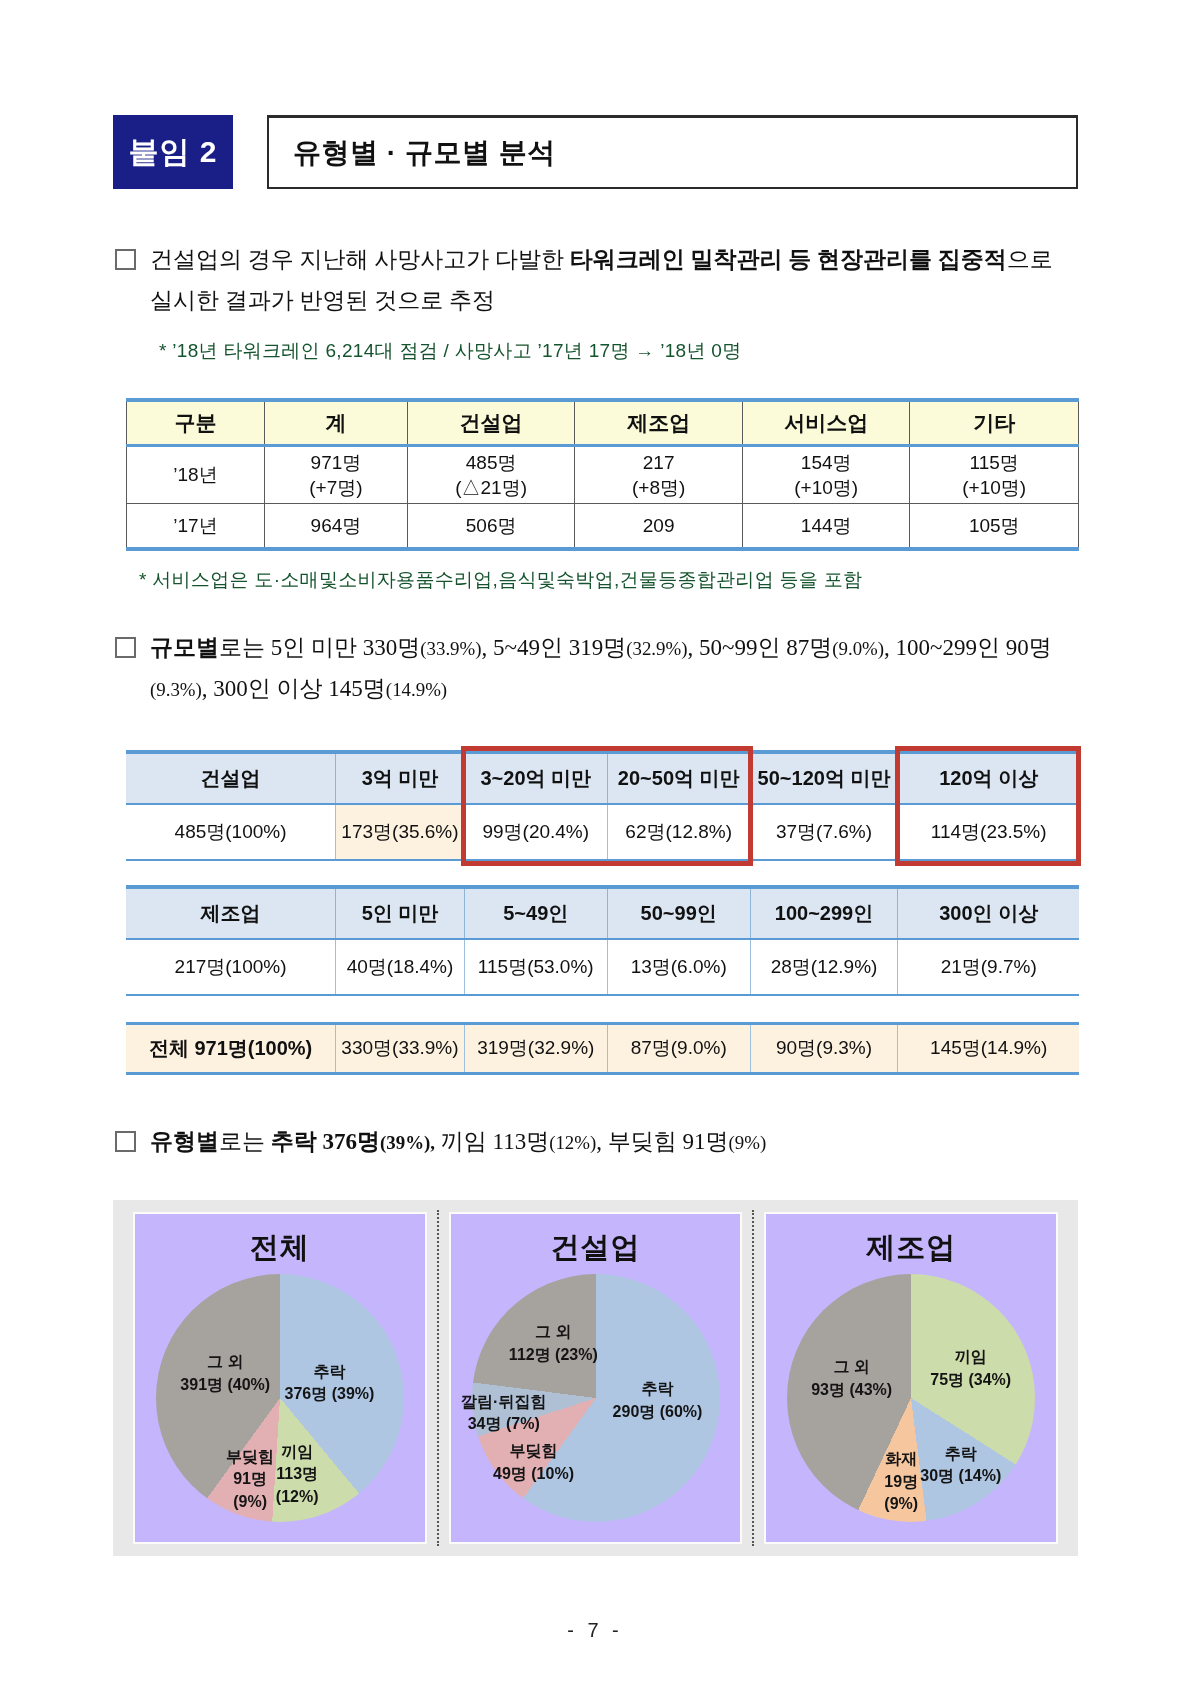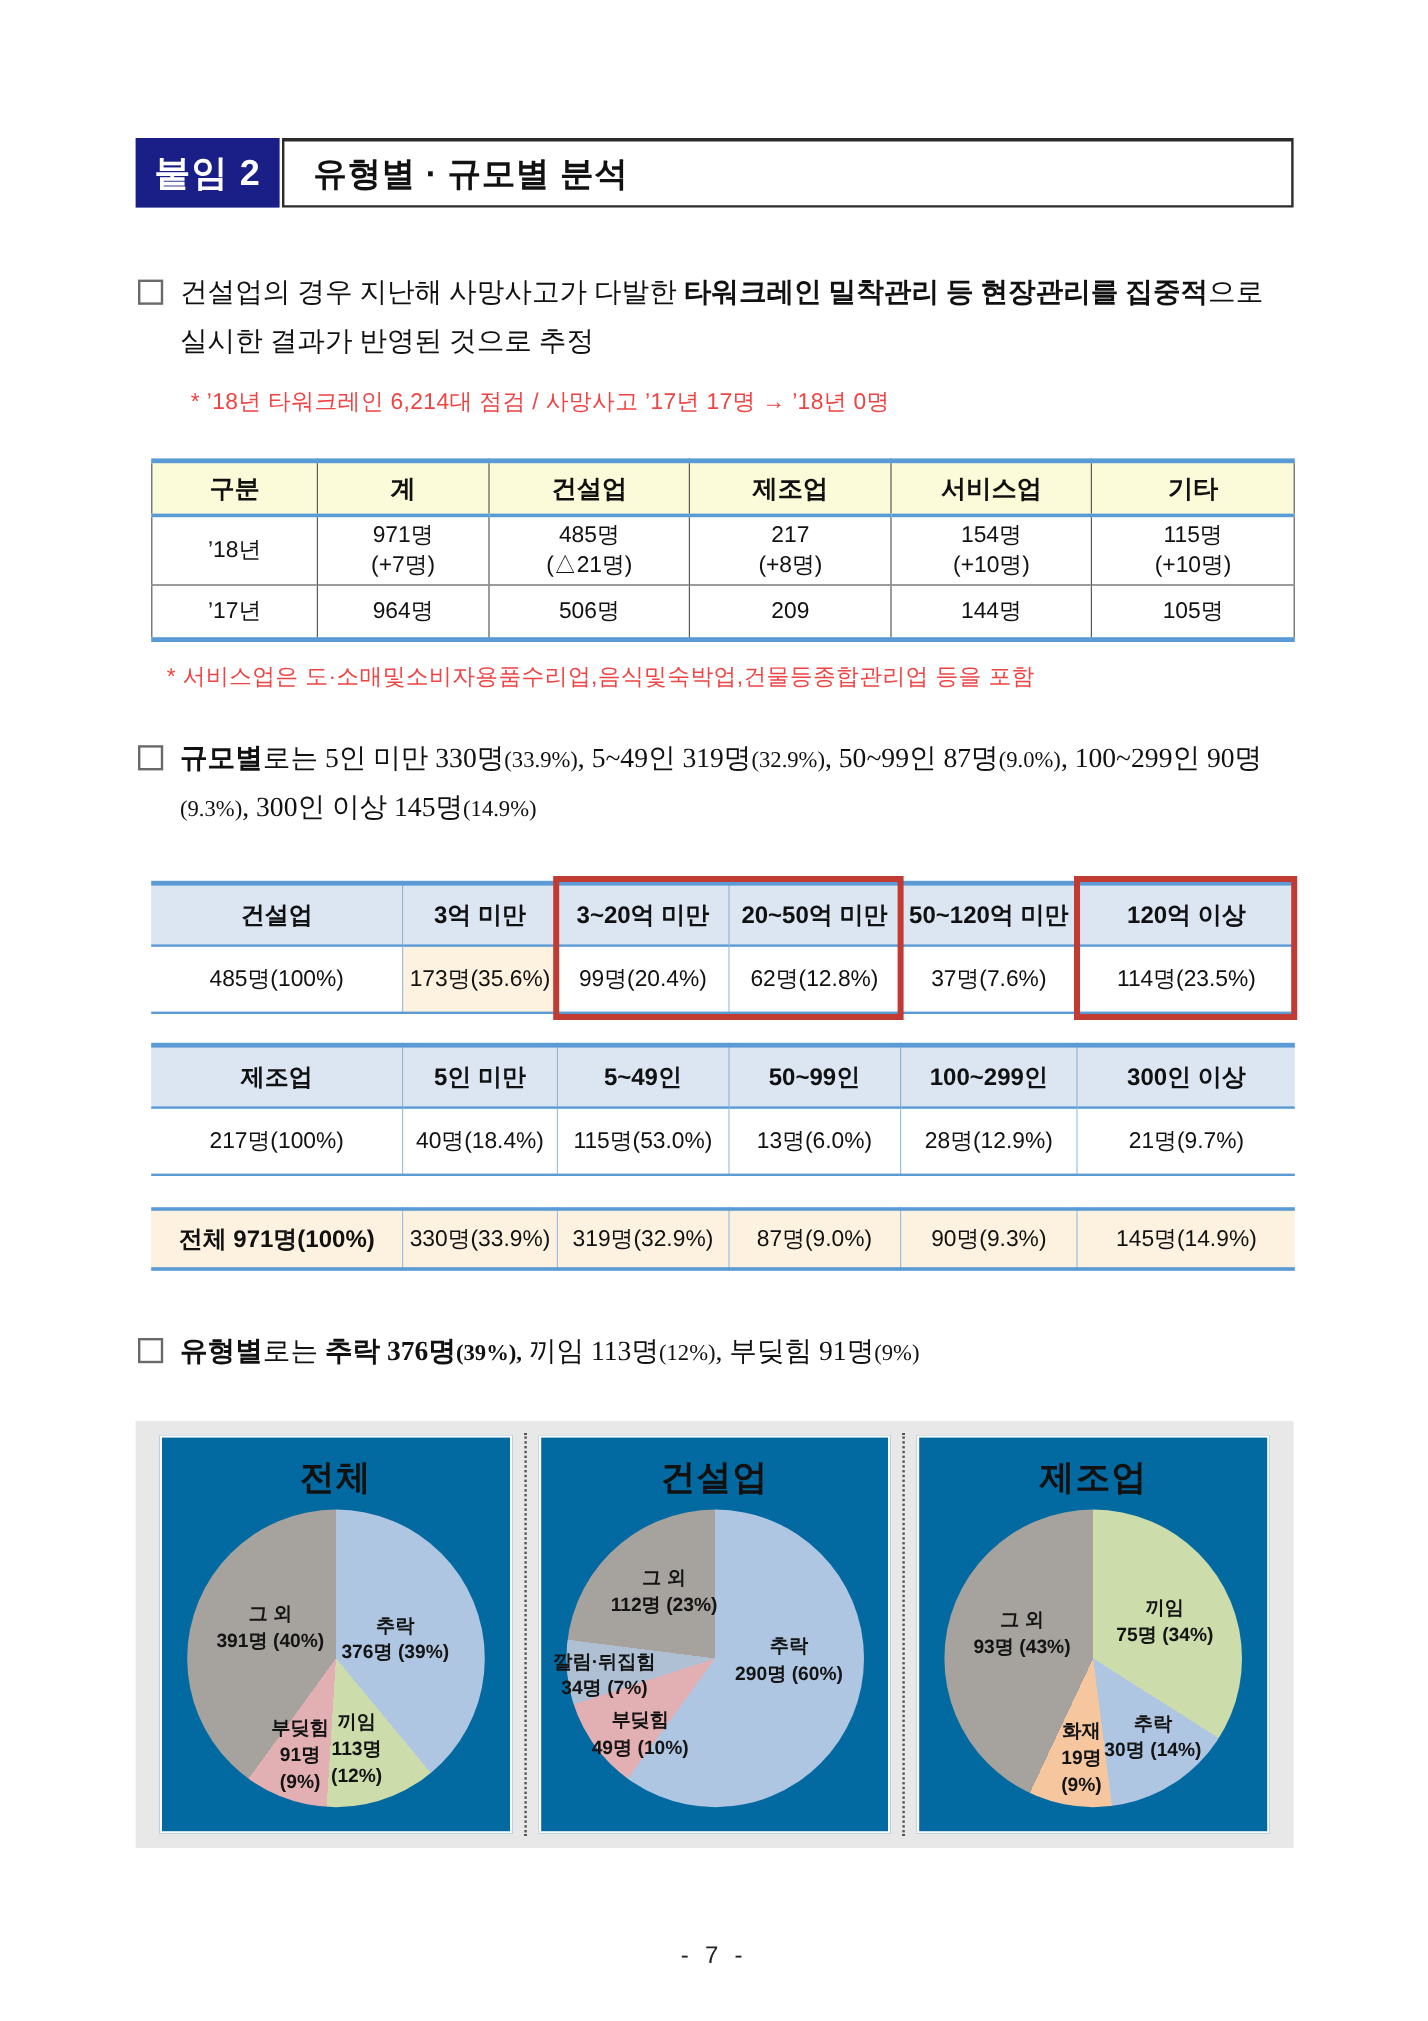--- a/index.html
+++ b/index.html
@@ -1,36 +1,36 @@
 <!DOCTYPE html>
 <html><head>
 <meta charset="utf-8">
 <style>
   * { margin:0; padding:0; box-sizing:border-box; }
   html,body { width:1190px; height:1684px; background:#ffffff; overflow:hidden;
               font-family:"Liberation Sans", sans-serif; color:#111; }
   .page { width:1190px; height:1684px; padding:115px 112px 0 113px; position:relative; }
 
   
-  .hdr { display:flex; align-items:stretch; height:58px; }
+  .hdr { display:flex; align-items:stretch; height:74px;gap:32px; }
   .badge { background:#191f87; color:#fff; width:120px; display:flex; align-items:center;
            justify-content:center; font-size:30px; font-weight:bold; letter-spacing:1px; }
   .titlebox { flex:1; border:2px solid #2b2b2b; margin-left:2px; display:flex; align-items:center;
               padding-left:24px; font-size:28px; font-weight:bold; letter-spacing:0.5px;
               border-top-width:3px; }
 
   
   .para { font-family:"Liberation Serif", serif; font-size:23px; line-height:1.8;
           margin-top:48px; display:flex; }
   .para .bullet { width:21px; height:21px; border:2px solid #6a6a6a; flex:0 0 21px;
                   margin:10px 14px 0 2px; }
   .para .ptext { flex:1; word-break:keep-all; }
   .para .b { font-weight:bold; }
   .para .pct { font-size:0.82em; }
-  .footnote { font-size:19px; color:#ef4444; margin-top:16px; padding-left:46px;
+  .footnote { font-size:19px; color:#14532d; margin-top:16px; padding-left:46px;
               letter-spacing:0.3px; }
   .footnote2 { padding-left:26px; }
 
   
   .twrap { margin-top:34px; margin-left:13px; width:953px; position:relative; }
   table { width:100%; border-collapse:collapse; table-layout:fixed; }
   td, th { text-align:center; vertical-align:middle; white-space:pre-line; }
 
   .t1 { border-top:4px solid #5b9bd5; border-bottom:4px solid #5b9bd5;
         border-left:1px solid #5a5a5a; border-right:1px solid #5a5a5a; }
@@ -51,21 +51,21 @@
   .t4 { border-top:3px solid #5b9bd5; border-bottom:3px solid #5b9bd5; }
   .t4 td { background:#fdf1df; font-size:19px; height:50px; border-left:1px solid #9dc0de; }
   .t4 td:first-child { border-left:none; font-weight:bold; font-size:20px; }
 
   .redbox { position:absolute; border:5px solid #c13b33; top:-4px; bottom:-5px; }
   .redbox.a { left:calc(35.5% - 3px); width:calc(30% + 6px); }
   .redbox.b { left:calc(81% - 3px);  width:calc(19% + 5px); }
 
   
   .pies { margin-top:38px; background:#e8e8e8; display:flex; padding:10px 10px; height:356px; }
-  .panel { flex:1; background:#0369a1; border:2px solid #fbfbfb; margin:2px 10px; position:relative; }
+  .panel { flex:1; background:#c4b5fd; border:2px solid #fbfbfb; margin:2px 10px; position:relative; }
   .vdiv { border-left:2px dotted #555; align-self:stretch; width:0; }
   .ptitle { text-align:center; font-size:29px; font-weight:bold; margin:14px 0 6px; letter-spacing:1px; }
   .pie { width:248px; height:248px; border-radius:50%; margin:4px auto 0; position:relative; }
   .plabel { position:absolute; transform:translate(-50%,-50%); text-align:center;
             font-size:16px; font-weight:bold; line-height:1.4; color:#141414; white-space:nowrap; }
   .plabel span { display:block;text-align:center; }
 
   
   .p1-churak   { left:70%; top:44%; }
   .p1-kkiim    { left:57%; top:81%; }

